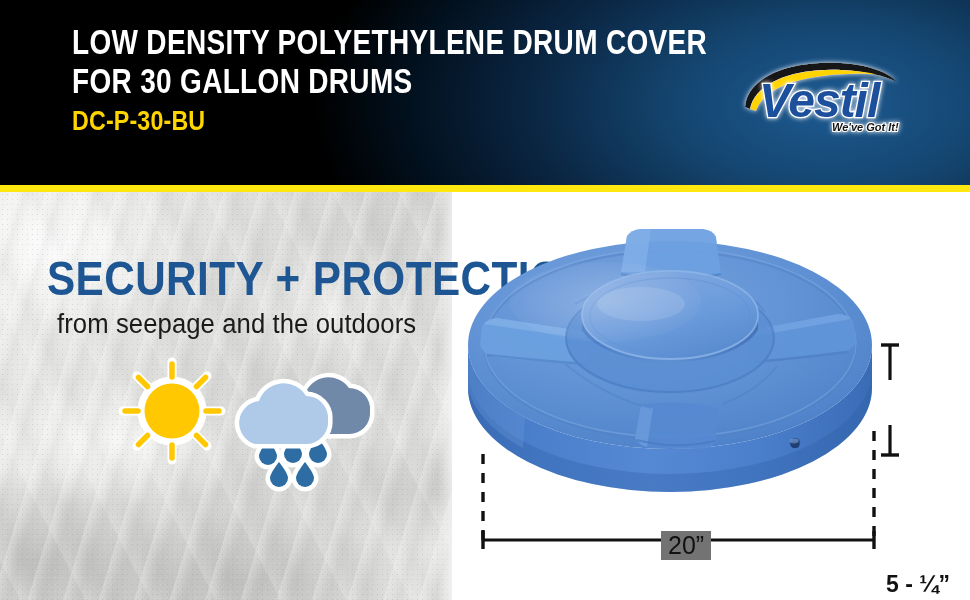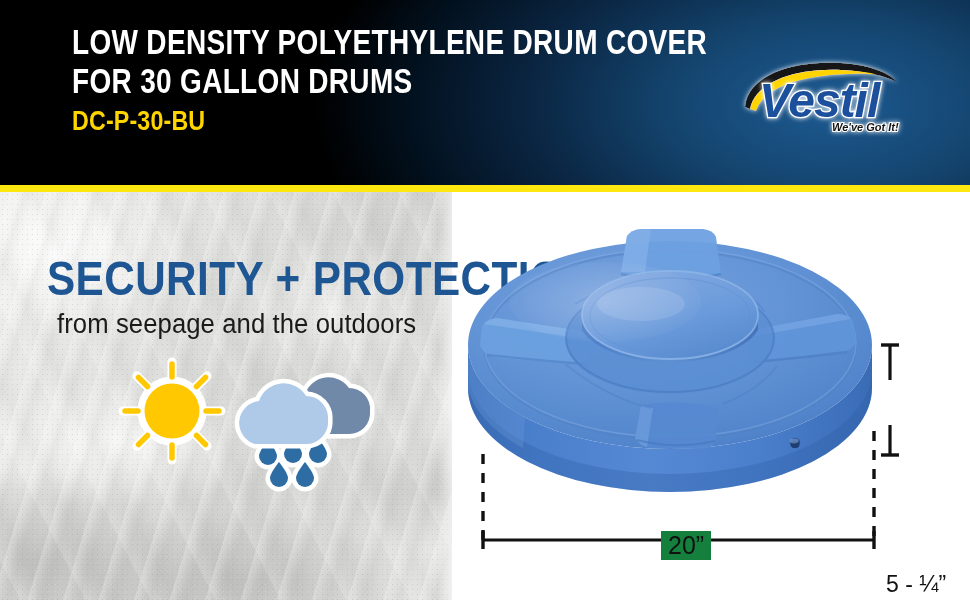--- a/index.html
+++ b/index.html
@@ -142,22 +142,22 @@
   
   .dims { position:absolute; left:452px; top:0; width:518px; height:408px; pointer-events:none; }
   .dims svg { display:block; width:100%; height:100%; }
   .dim-label {
     position:absolute;
     font-family:"Liberation Sans Narrow","Liberation Sans", sans-serif;
     font-weight:normal;
     color:#111111;
     white-space:nowrap;
   }
-  .dim-width  { left:661px; top:339px; font-size:25px; background:#15803d; padding:0 7px; }
-  .dim-height { left:886px; top:379px; font-size:23px; }
+  .dim-width  { left:661px; top:339px; font-size:25px; background:#737373; padding:0 7px; }
+  .dim-height { left:886px; top:379px; font-size:23px;font-weight:bold; }
 </style>
 </head>
 <body>
 
 <div class="header">
 
   <div class="header-title-block">
     <div class="title-line">LOW DENSITY POLYETHYLENE DRUM COVER</div>
     <div class="title-line">FOR 30 GALLON DRUMS</div>
     <div class="model-no">DC-P-30-BU</div>

